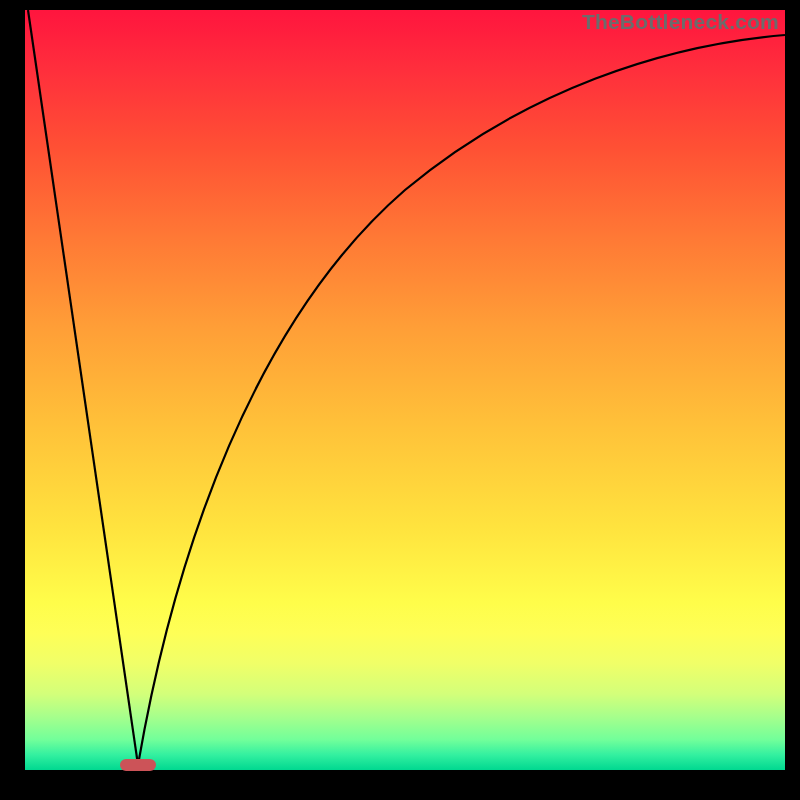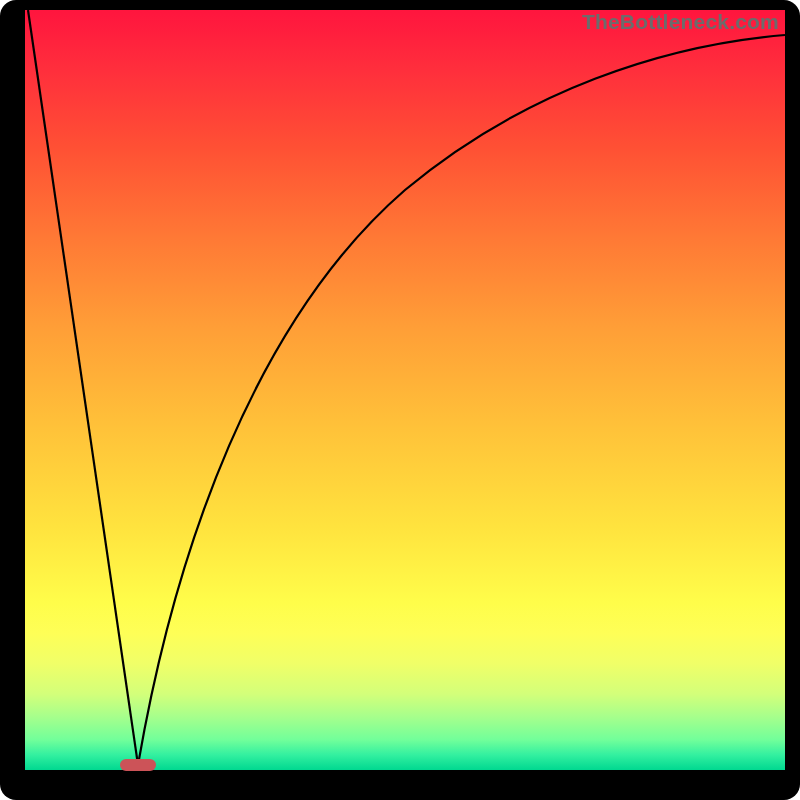--- a/index.html
+++ b/index.html
@@ -2,21 +2,20 @@
 <html><head>
 <meta charset="utf-8">
 <style>
   * { margin: 0; padding: 0; box-sizing: border-box; }
   html, body { width: 800px; height: 800px; overflow: hidden; }
   .frame {
     width: 800px;
     height: 800px;
     background: #000;
     position: relative;
-    border-radius: 16px;
   }
   .plot {
     position: absolute;
     left: 25px;
     top: 10px;
     width: 760px;
     height: 760px;
     background: linear-gradient(
       to bottom,
       #ff153e 0%,

